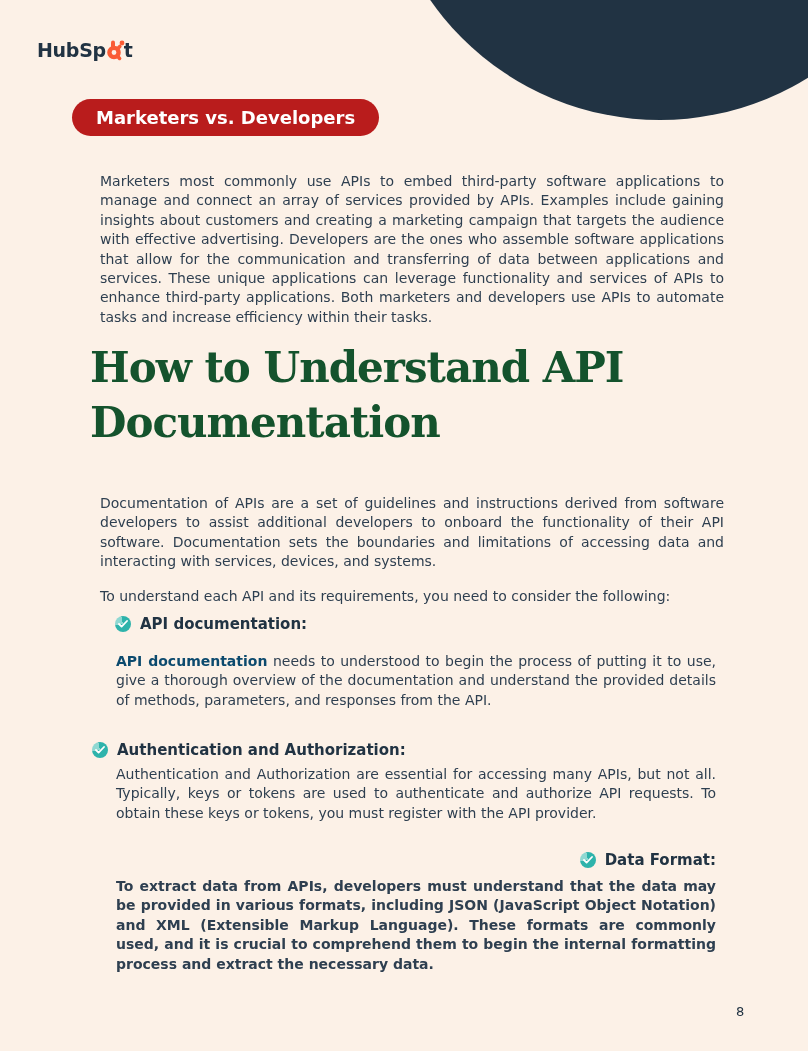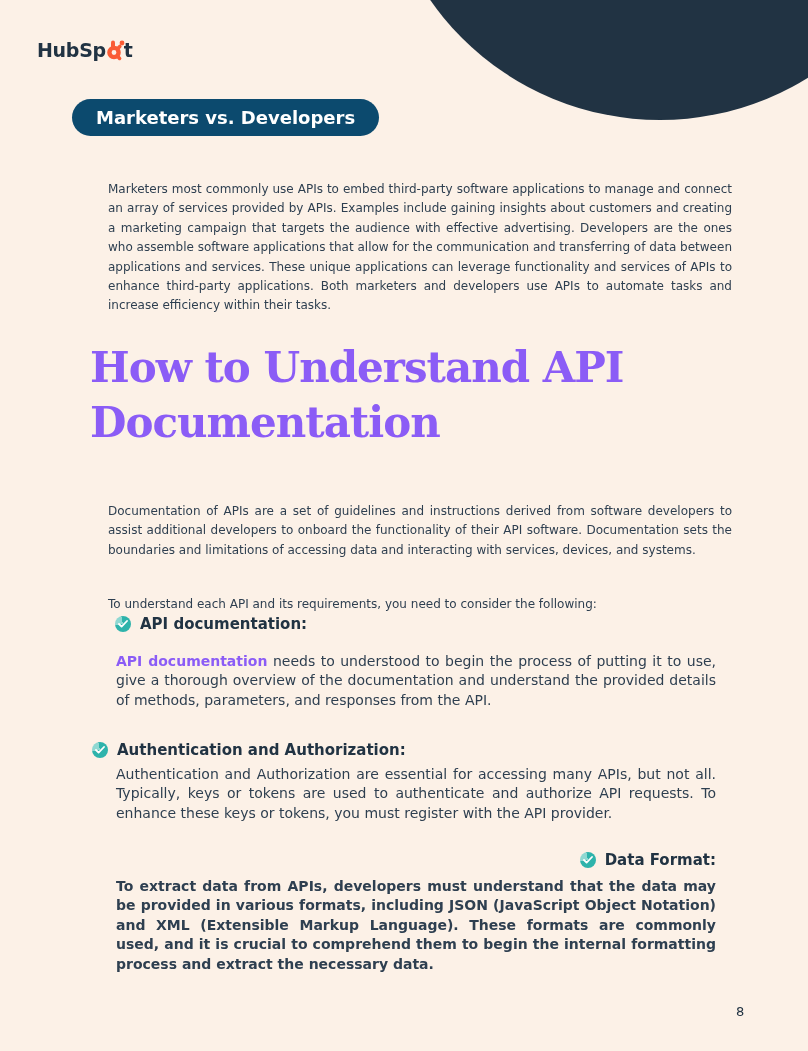--- a/index.html
+++ b/index.html
@@ -39,50 +39,50 @@
   }
   .logo svg { display: block; margin: 0 -1px; }
   
   .badge {
     position: absolute;
     left: 72px;
     top: 99px;
     height: 37px;
     padding: 0 24px;
     border-radius: 19px;
-    background: #0c4a6e;
+    background: #b91c1c;
     color: #FFFFFF;
     font-weight: bold;
     font-size: 18px;
     display: flex;
     align-items: center;
     white-space: nowrap;
   }
   .body-text {
     position: absolute;
     left: 92px;
     width: 624px;
-    margin: 16px;
-    font-size: 12px;
+    margin: 8px;
+    font-size: 14px;
     line-height: 19.4px;
     text-align: justify;
   }
   .intro { top: 164px; }
   .page-title {
     position: absolute;
     left: 90px;
     top: 340px;
     width: 560px;
     margin: 0;
     font-family: "DejaVu Serif", serif;
     font-weight: bold;
     font-size: 42px;
     line-height: 55px;
     letter-spacing: -1px;
-    color: #8b5cf6;
+    color: #14532d;
   }
   .doc-para { top: 486px; }
   .consider-line { top: 579px; text-align: left; }
   
   .bullet-head {
     position: absolute;
     left: 92px;
     width: 624px;
     display: flex;
     align-items: center;
@@ -116,21 +116,21 @@
     line-height: 19.4px;
     text-align: justify;
   }
   .head-1 { top: 615px; padding-left: 23px; }
   .body-1 { top: 652px; }
   .head-2 { top: 729px; margin-top: 12px; }
   .body-2 { top: 765px; }
   .head-3 { top: 851px; justify-content: flex-end; }
   .body-3 { top: 877px; font-weight: bold; }
   .doc-link {
-    color: #8b5cf6;
+    color: #0c4a6e;
     font-weight: bold;
     text-decoration: none;
     cursor: pointer;
   }
   .page-number {
     position: absolute;
     left: 736px;
     top: 1004px;
     font-size: 13px;
     color: #213343;
@@ -180,21 +180,21 @@
   <p class="bullet-body body-1"><a class="doc-link">API documentation</a><span> needs to understood to begin the process of putting it to use, give a thorough overview of the documentation and understand the provided details of methods, parameters, and responses from the API.</span></p>
 
   <div class="bullet-head head-2">
     <span class="check-icon">
       <svg width="10" height="8" viewBox="0 0 10 8">
           <polyline points="1,4 3.6,6.6 9,1" fill="none" stroke="#FFFFFF" stroke-width="1.8" stroke-linecap="round" stroke-linejoin="round"></polyline>
         </svg>
     </span>
     <span class="title">Authentication and Authorization:</span>
   </div>
-  <p class="bullet-body body-2">Authentication and Authorization are essential for accessing many APIs, but not all. Typically, keys or tokens are used to authenticate and authorize API requests. To enhance these keys or tokens, you must register with the API provider.</p>
+  <p class="bullet-body body-2">Authentication and Authorization are essential for accessing many APIs, but not all. Typically, keys or tokens are used to authenticate and authorize API requests. To obtain these keys or tokens, you must register with the API provider.</p>
 
   <div class="bullet-head head-3">
     <span class="check-icon">
       <svg width="10" height="8" viewBox="0 0 10 8">
           <polyline points="1,4 3.6,6.6 9,1" fill="none" stroke="#FFFFFF" stroke-width="1.8" stroke-linecap="round" stroke-linejoin="round"></polyline>
         </svg>
     </span>
     <span class="title">Data Format:</span>
   </div>
   <p class="bullet-body body-3">To extract data from APIs, developers must understand that the data may be provided in various formats, including JSON (JavaScript Object Notation) and XML (Extensible Markup Language). These formats are commonly used, and it is crucial to comprehend them to begin the internal formatting process and extract the necessary data.</p>

